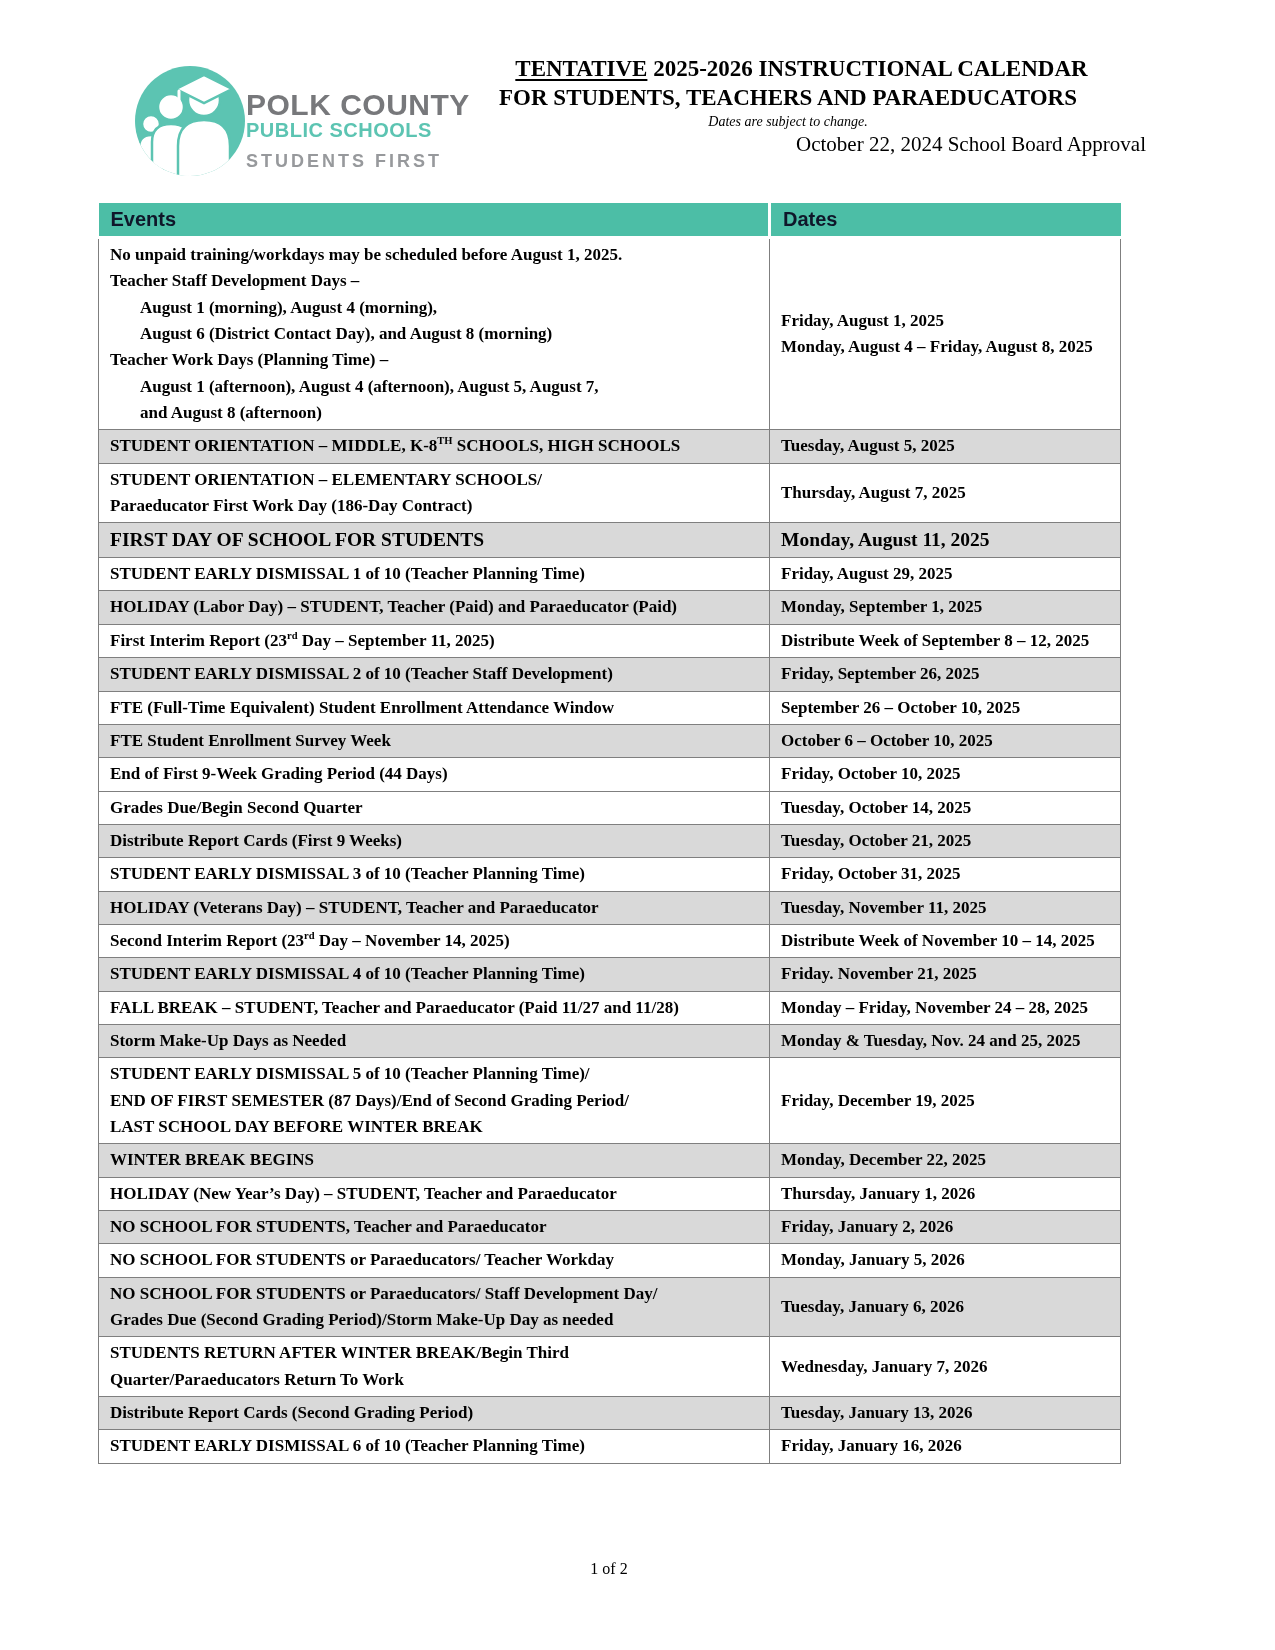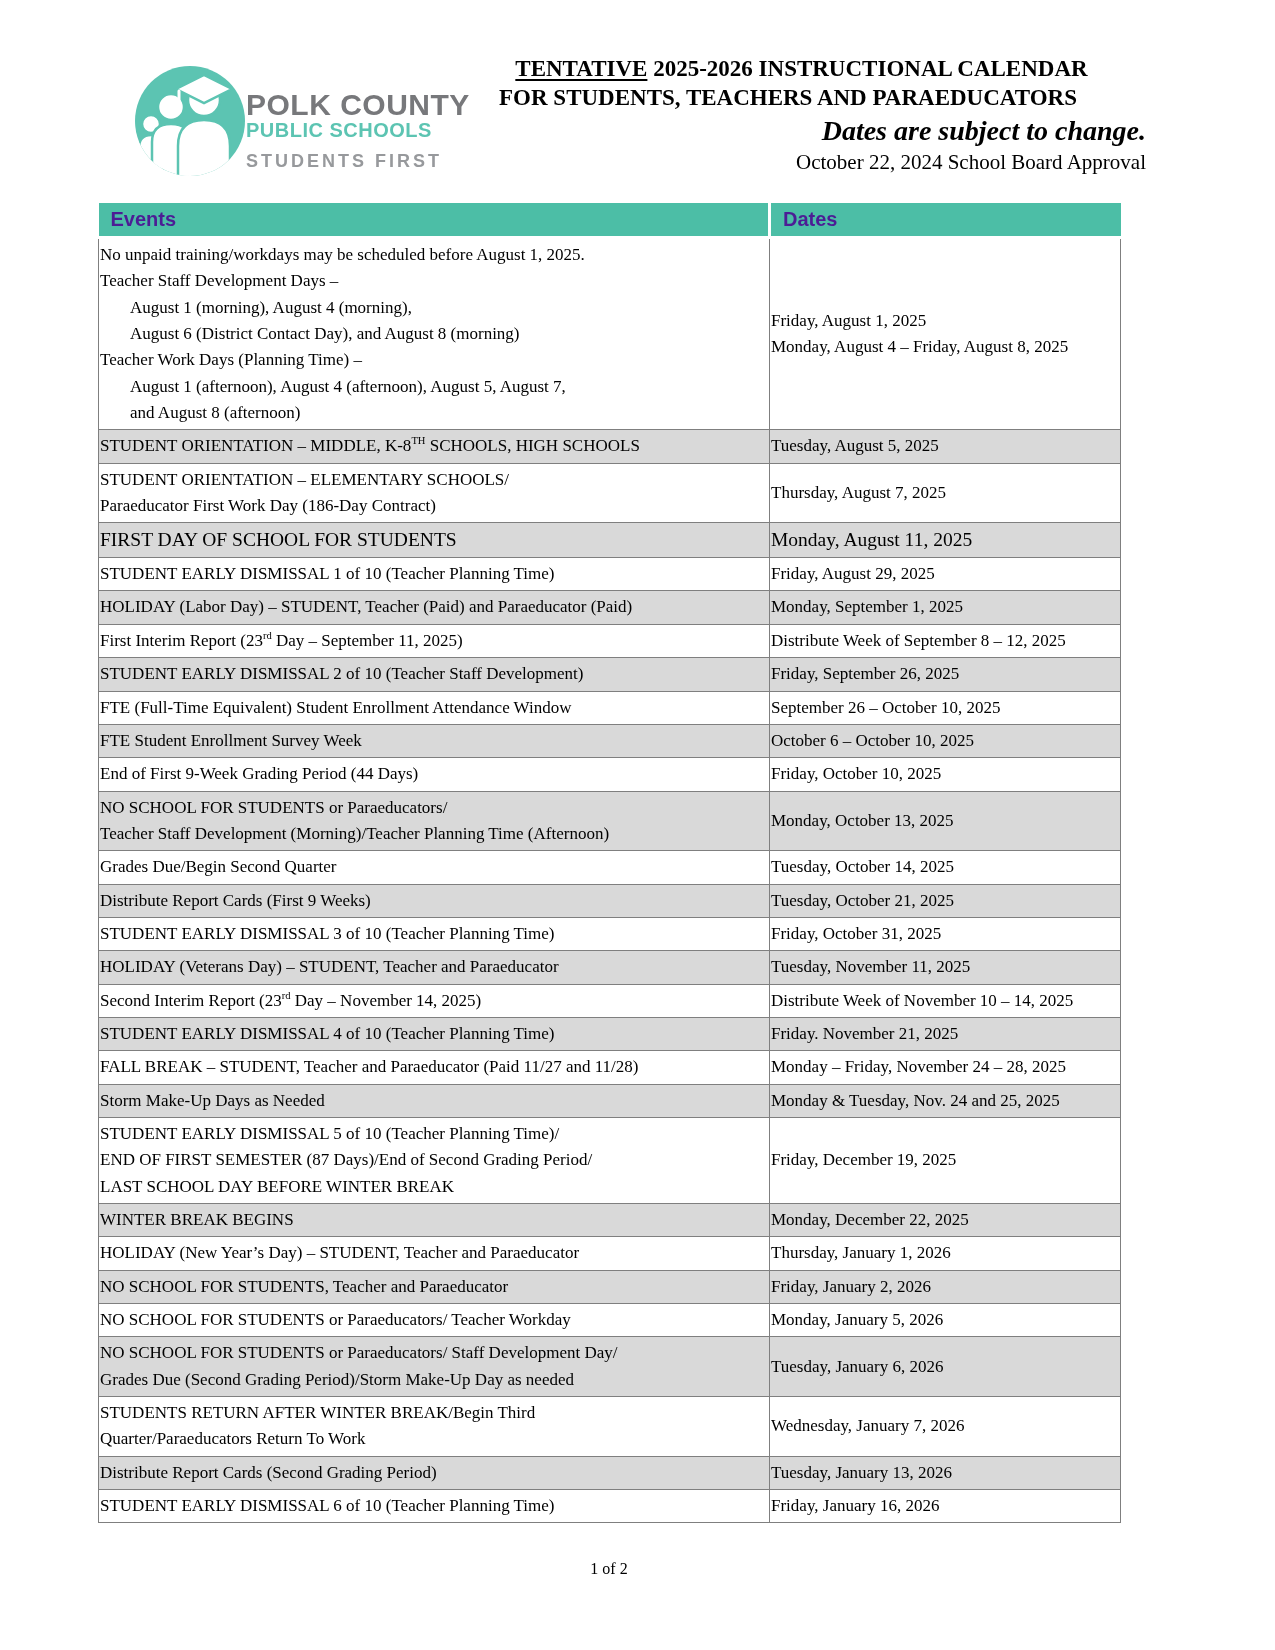--- a/index.html
+++ b/index.html
@@ -22,39 +22,39 @@
   .logo{position:absolute;left:126px;top:58px;width:345px;height:132px;}
   .logo-icon{position:absolute;left:8px;top:4px;}
   .logo-text{position:absolute;left:120px;top:32px;width:230px;text-align:left;}
   .logo-line1{font-family:"Liberation Sans",sans-serif;font-weight:bold;font-size:30px;line-height:1.0;color:var(--logo-gray);letter-spacing:0.5px;}
   .logo-line2{font-family:"Liberation Sans",sans-serif;font-weight:bold;font-size:20px;line-height:1.05;color:var(--logo-teal);letter-spacing:0.5px;}
   .logo-tagline{font-family:"Liberation Sans",sans-serif;font-weight:bold;font-size:18px;color:var(--logo-lgray);letter-spacing:3px;margin-top:10px;text-align:left;width:230px;}
 
   
   .title-block{position:absolute;left:430px;top:55px;width:716px;text-align:center;}
   .title-main{font-weight:bold;font-size:23px;line-height:1.26;}
-  .title-italic{font-weight:bold;font-style:italic;font-size:28px;line-height:1.3;text-align:right;}
+  .title-italic{font-weight:normal;font-style:italic;font-size:14px;line-height:1.3;}
   .title-approval{font-weight:normal;font-size:21px;line-height:1.3;text-align:right;}
   .title-main u{text-underline-offset:3px;margin-left:27px;}
 
   
   table.cal{position:absolute;left:98px;top:203px;width:1022px;border-collapse:collapse;table-layout:fixed;}
   col.c-events{width:671px;}
   col.c-dates{width:351px;}
   th{
-    background:var(--accent);color:#4c1d95;text-align:left;
+    background:var(--accent);color:#0f172a;text-align:left;
     font-family:"Liberation Sans",sans-serif;font-weight:bold;font-size:20px;
     padding:5px 12px;border:none;height:33px;
   }
   th.events-h{border-right:3px solid #ffffff;}
   thead th{border-bottom:3px solid #ffffff;}
   td{
     border:1px solid var(--border);
-    padding:3px 1px;vertical-align:middle;
-    font-weight:normal;font-size:17px;line-height:1.55;
+    padding:3px 11px;vertical-align:middle;
+    font-weight:bold;font-size:17px;line-height:1.55;
   }
   tr.shaded td{background:var(--shaded);}
   tr.emphasis td{font-size:19.5px;line-height:1.42;}
   td .line.indent{padding-left:30px;}
   td sup{font-size:0.62em;vertical-align:super;line-height:0;}
 
   
   .footer{position:absolute;left:98px;top:1560px;width:1022px;text-align:center;font-size:16px;font-weight:normal;}
 </style>
 </head>
@@ -198,29 +198,20 @@
         </td>
       </tr>
       <tr class="">
         <td>
           <div class="line">End of First 9-Week Grading Period (44 Days)</div>
         </td>
         <td>
           <div class="line">Friday, October 10, 2025</div>
         </td>
       </tr>
-      <tr class="shaded">
-        <td>
-          <div class="line">NO SCHOOL FOR STUDENTS or Paraeducators/</div>
-          <div class="line">Teacher Staff Development (Morning)/Teacher Planning Time (Afternoon)</div>
-        </td>
-        <td>
-          <div class="line">Monday, October 13, 2025</div>
-        </td>
-      </tr>
       <tr class="">
         <td>
           <div class="line">Grades Due/Begin Second Quarter</div>
         </td>
         <td>
           <div class="line">Tuesday, October 14, 2025</div>
         </td>
       </tr>
       <tr class="shaded">
         <td>

